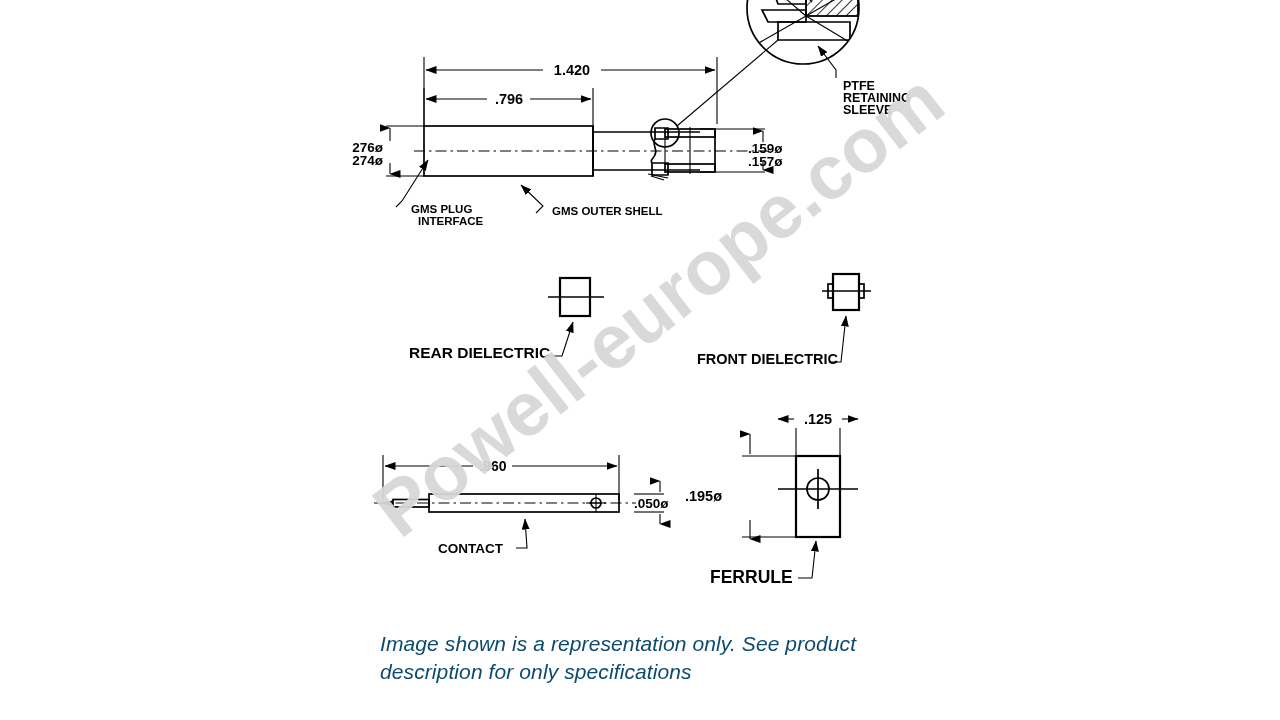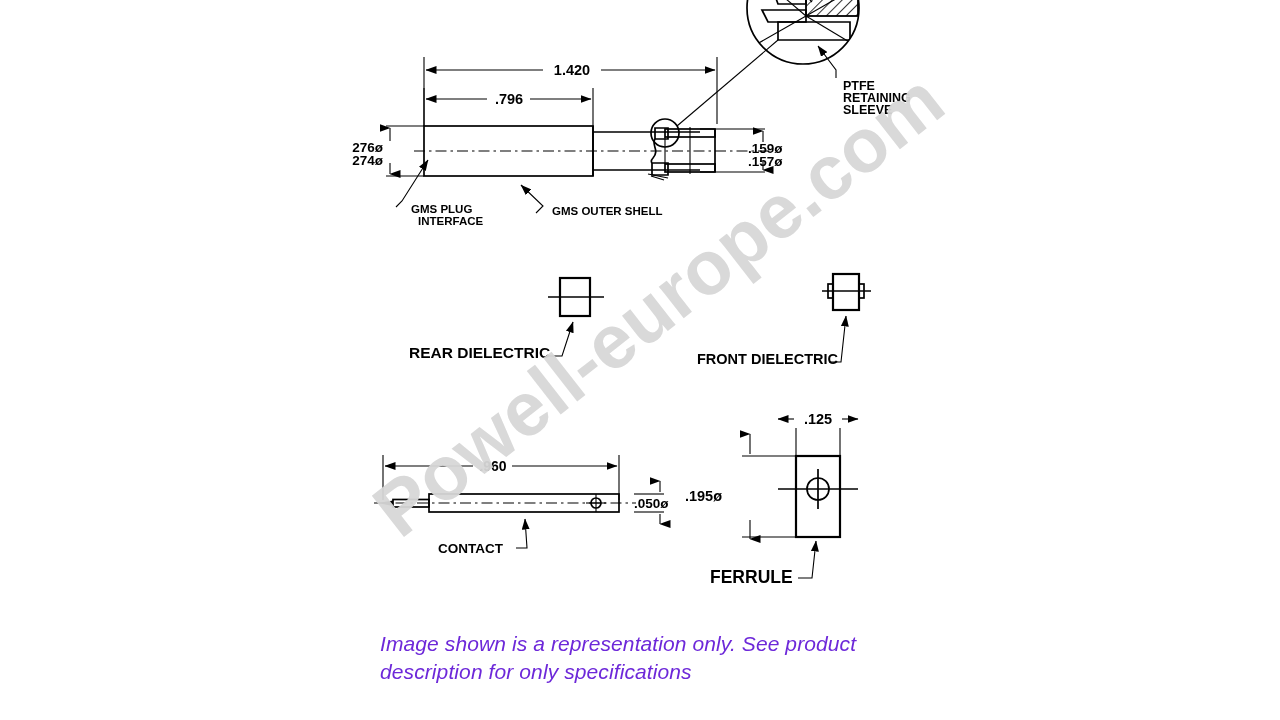--- a/index.html
+++ b/index.html
@@ -26,21 +26,21 @@
   }
   .cap {
     position: absolute;
     left: 380px;
     top: 630px;
     width: 560px;
     font-family: "Liberation Sans", sans-serif;
     font-size: 21px;
     font-style: italic;
     line-height: 1.35;
-    color: #6d28d9;
+    color: #0c4a6e;
     letter-spacing: 0.1px;
   }
   svg text.lbl {
     font-family: "Liberation Sans", sans-serif;
     font-weight: bold;
     fill: #000000;
   }
   svg text.dim {
     font-family: "Liberation Sans", sans-serif;
     font-weight: bold;

